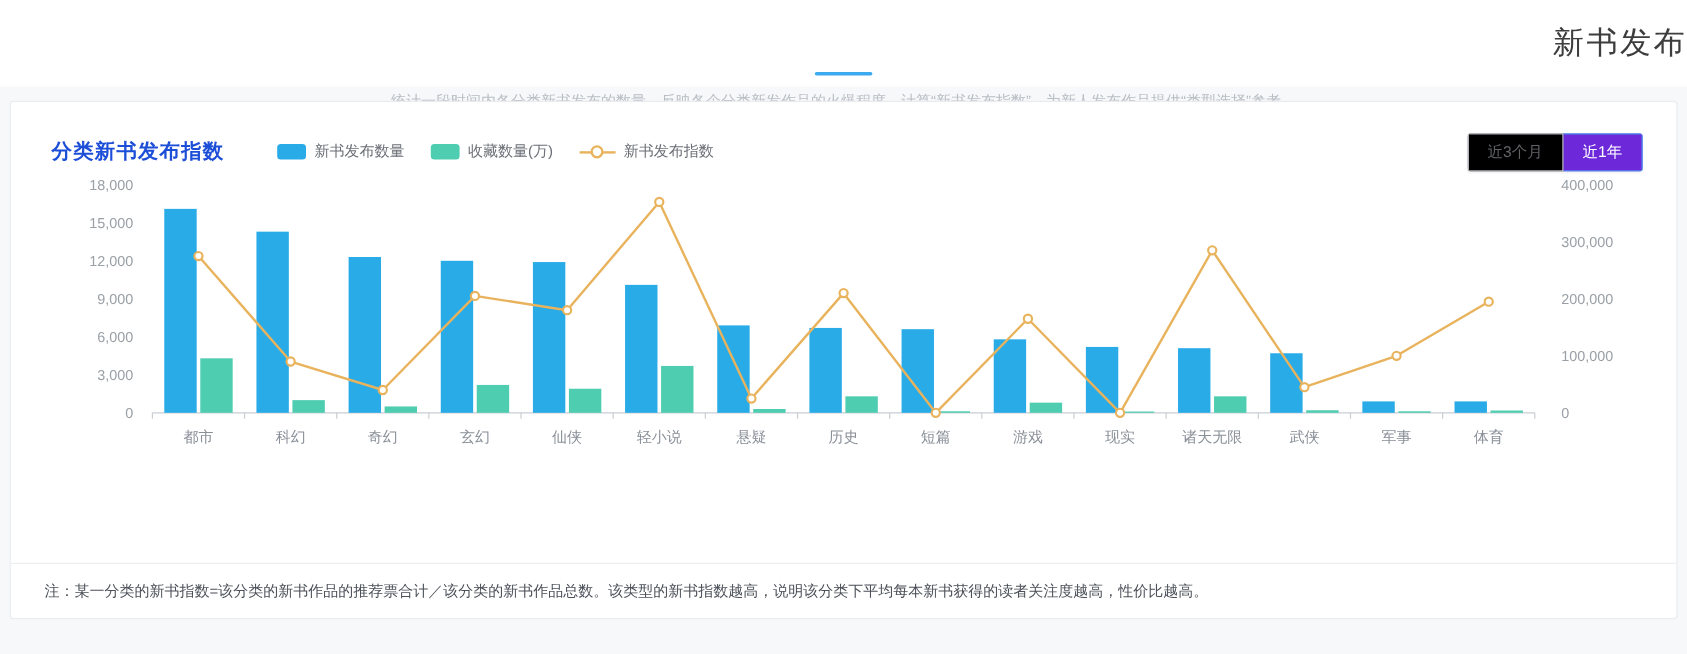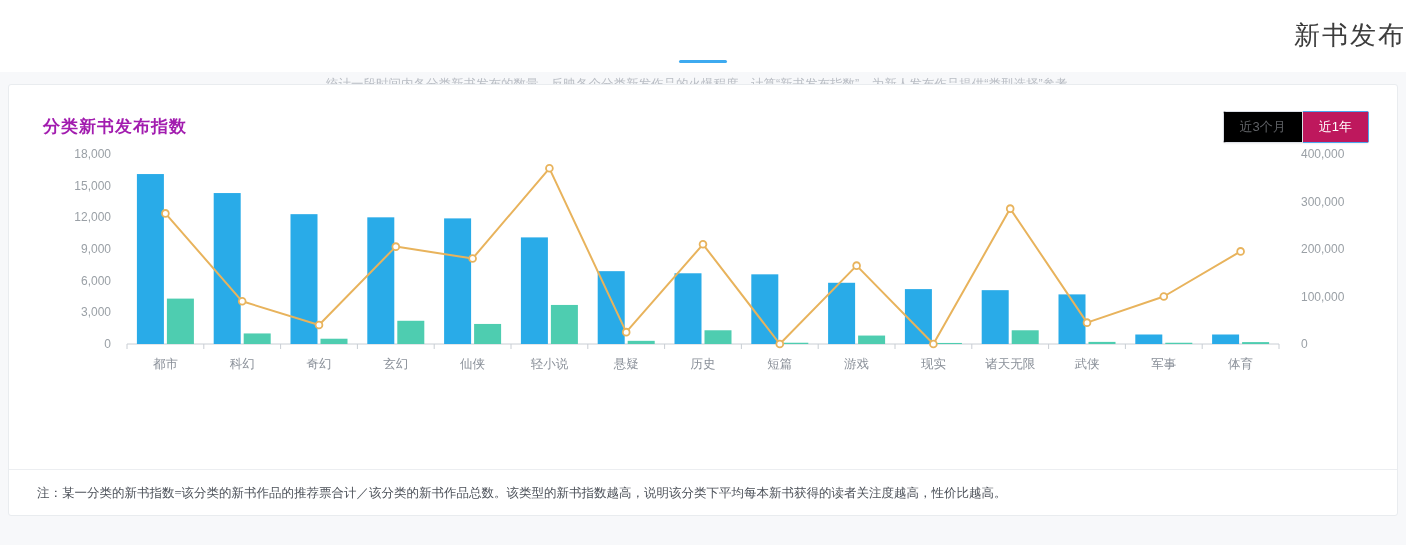--- a/index.html
+++ b/index.html
@@ -59,31 +59,31 @@
     font-size:13px;
     padding:8px 16px;
     border:1px solid #dcdfe6;
     background:#000000;
     color:#606266;
     cursor:pointer;
     line-height:14px;
     user-select:none;
   }
   .range-btn.active{
-    background:#be185d;
+    background:#6d28d9;
     border-color:#4aa7f0;
     color:#ffffff;
   }
   .range-btn + .range-btn{border-left:none;}
   .chart-head{
     display:flex;align-items:center;
     padding:30px 0 0 34px;
   }
   .chart-name{
-    font-size:17px;font-weight:bold;color:#a21caf;
+    font-size:17px;font-weight:bold;color:#1d4ed8;
     letter-spacing:1px;
   }
   .legend{display:flex;align-items:center;margin-left:44px;gap:0;}
   .legend-item{display:flex;align-items:center;margin-right:22px;}
   .legend-swatch{width:24px;height:13px;border-radius:3px;margin-right:7px;}
   .legend-line{
     width:30px;height:13px;position:relative;margin-right:7px;
     display:flex;align-items:center;justify-content:center;
   }
   .legend-line::before{
@@ -101,21 +101,20 @@
     margin-top:8px;
     height:250px;
   }
   .plot-svg{display:block;}
   .footnote-bar{
     position:absolute;left:0;right:0;bottom:0;
     border-top:1px solid #eceef1;
     padding:14px 0 0 28px;
     box-sizing:border-box;
     height:46px;
-    font-family:Liberation Serif, serif;
   }
   .footnote{
     font-size:12.5px;color:#4c5159;line-height:18px;margin:0;
   }
 </style>
 </head>
 <body>
 
 <div class="page-header">
   <h1 class="page-title">新书发布</h1>
@@ -125,20 +124,36 @@
 
 <div class="card">
 
   <div class="range-toggle">
     <div class="range-btn">近3个月</div>
     <div class="range-btn active">近1年</div>
   </div>
 
   <div class="chart-head">
     <div class="chart-name">分类新书发布指数</div>
+    <div class="legend">
+      <div class="legend-item">
+        <span class="legend-swatch" style="background:#29ABE8"></span>
+        <span class="legend-label">新书发布数量</span>
+      </div>
+      <div class="legend-item">
+        <span class="legend-swatch" style="background:#4ECDB0"></span>
+        <span class="legend-label">收藏数量(万)</span>
+      </div>
+      <div class="legend-item">
+        <span class="legend-line">
+            <span class="dot"></span>
+          </span>
+        <span class="legend-label">新书发布指数</span>
+      </div>
+    </div>
   </div>
 
   <div class="plot-wrap">
     <svg class="plot-svg" id="plot" width="1388" height="250" viewBox="0 0 1388 250">
         <text x="102" y="202" text-anchor="end" font-size="12" fill="#9aa0a6" font-family="&quot;Liberation Sans&quot;,sans-serif">0</text>
         <text x="102" y="170.33333333333334" text-anchor="end" font-size="12" fill="#9aa0a6" font-family="&quot;Liberation Sans&quot;,sans-serif">3,000</text>
         <text x="102" y="138.66666666666669" text-anchor="end" font-size="12" fill="#9aa0a6" font-family="&quot;Liberation Sans&quot;,sans-serif">6,000</text>
         <text x="102" y="107" text-anchor="end" font-size="12" fill="#9aa0a6" font-family="&quot;Liberation Sans&quot;,sans-serif">9,000</text>
         <text x="102" y="75.33333333333334" text-anchor="end" font-size="12" fill="#9aa0a6" font-family="&quot;Liberation Sans&quot;,sans-serif">12,000</text>
         <text x="102" y="43.66666666666666" text-anchor="end" font-size="12" fill="#9aa0a6" font-family="&quot;Liberation Sans&quot;,sans-serif">15,000</text>

